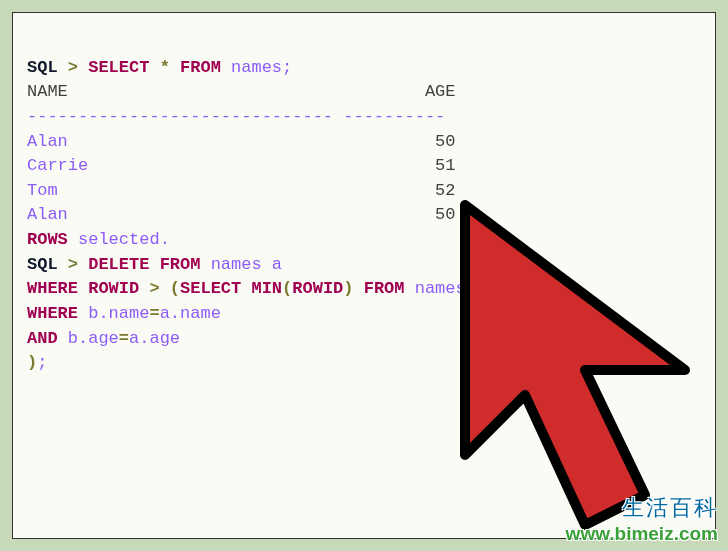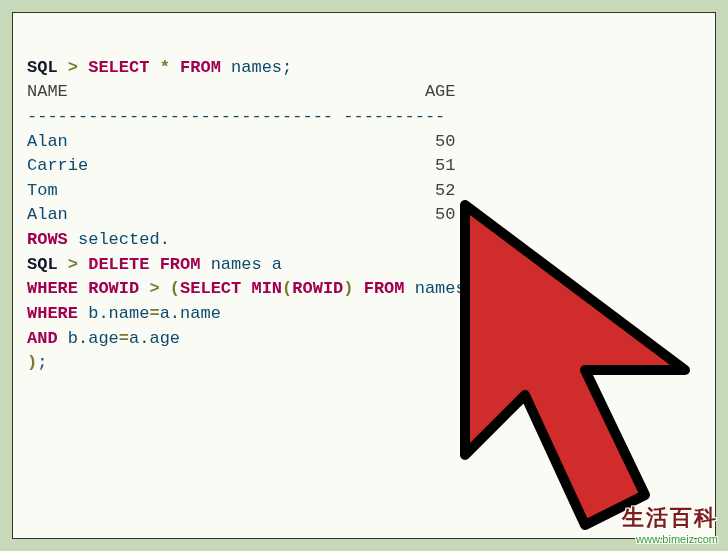--- a/index.html
+++ b/index.html
@@ -22,51 +22,51 @@
     padding: 18px 14px;
     font-size: 17px;
     line-height: 1.45;
     white-space: pre;
     overflow: hidden;
   }
   .kw { color: #a00050; font-weight: bold; }
   .prompt { color: #0f172a; font-weight: bold; }
   .gt { color: #7a7a30; font-weight: bold; }
   .star { color: #7a7a30; font-weight: bold; }
-  .plain { color: #0c4a6e; }
+  .plain { color: #8b5cf6; }
   .hdr { color: #404040; }
   .num { color: #404040; }
   .punct { color: #7a7a30; font-weight: bold; }
   .eq { color: #7a7a30; font-weight: bold; }
   .cursor-arrow {
     position: absolute;
     top: 195px;
     left: 405px;
     width: 320px;
     height: 340px;
     pointer-events: none;
   }
   .watermark {
     position: absolute;
     right: 10px;
     bottom: 6px;
     text-align: right;
     font-family: Arial, sans-serif;
   }
   .watermark .wm-top {
-    color: #7f1d1d;
+    color: #0369a1;
     font-size: 22px;
-    font-weight: bold;
+    font-weight: normal;
     text-shadow: 1px 1px 0 #fff, -1px -1px 0 #fff, 1px -1px 0 #fff, -1px 1px 0 #fff;
     letter-spacing: 2px;
   }
   .watermark .wm-bot {
     color: #3aa03a;
-    font-size: 11px;
-    font-weight: normal;
+    font-size: 19px;
+    font-weight: bold;
     text-shadow: 1px 1px 0 #fff, -1px -1px 0 #fff, 1px -1px 0 #fff, -1px 1px 0 #fff;
   }
 </style>
 </head>
 <body>
 
 <div class="terminal">
 <span class="prompt">SQL</span> <span class="gt">&gt;</span> <span class="kw">SELECT</span> <span class="star">*</span> <span class="kw">FROM</span> <span class="plain">names</span><span class="plain">;</span>
 <span class="hdr">NAME</span>                                   <span class="hdr">AGE</span>
 <span class="plain">------------------------------</span> <span class="plain">----------</span>

